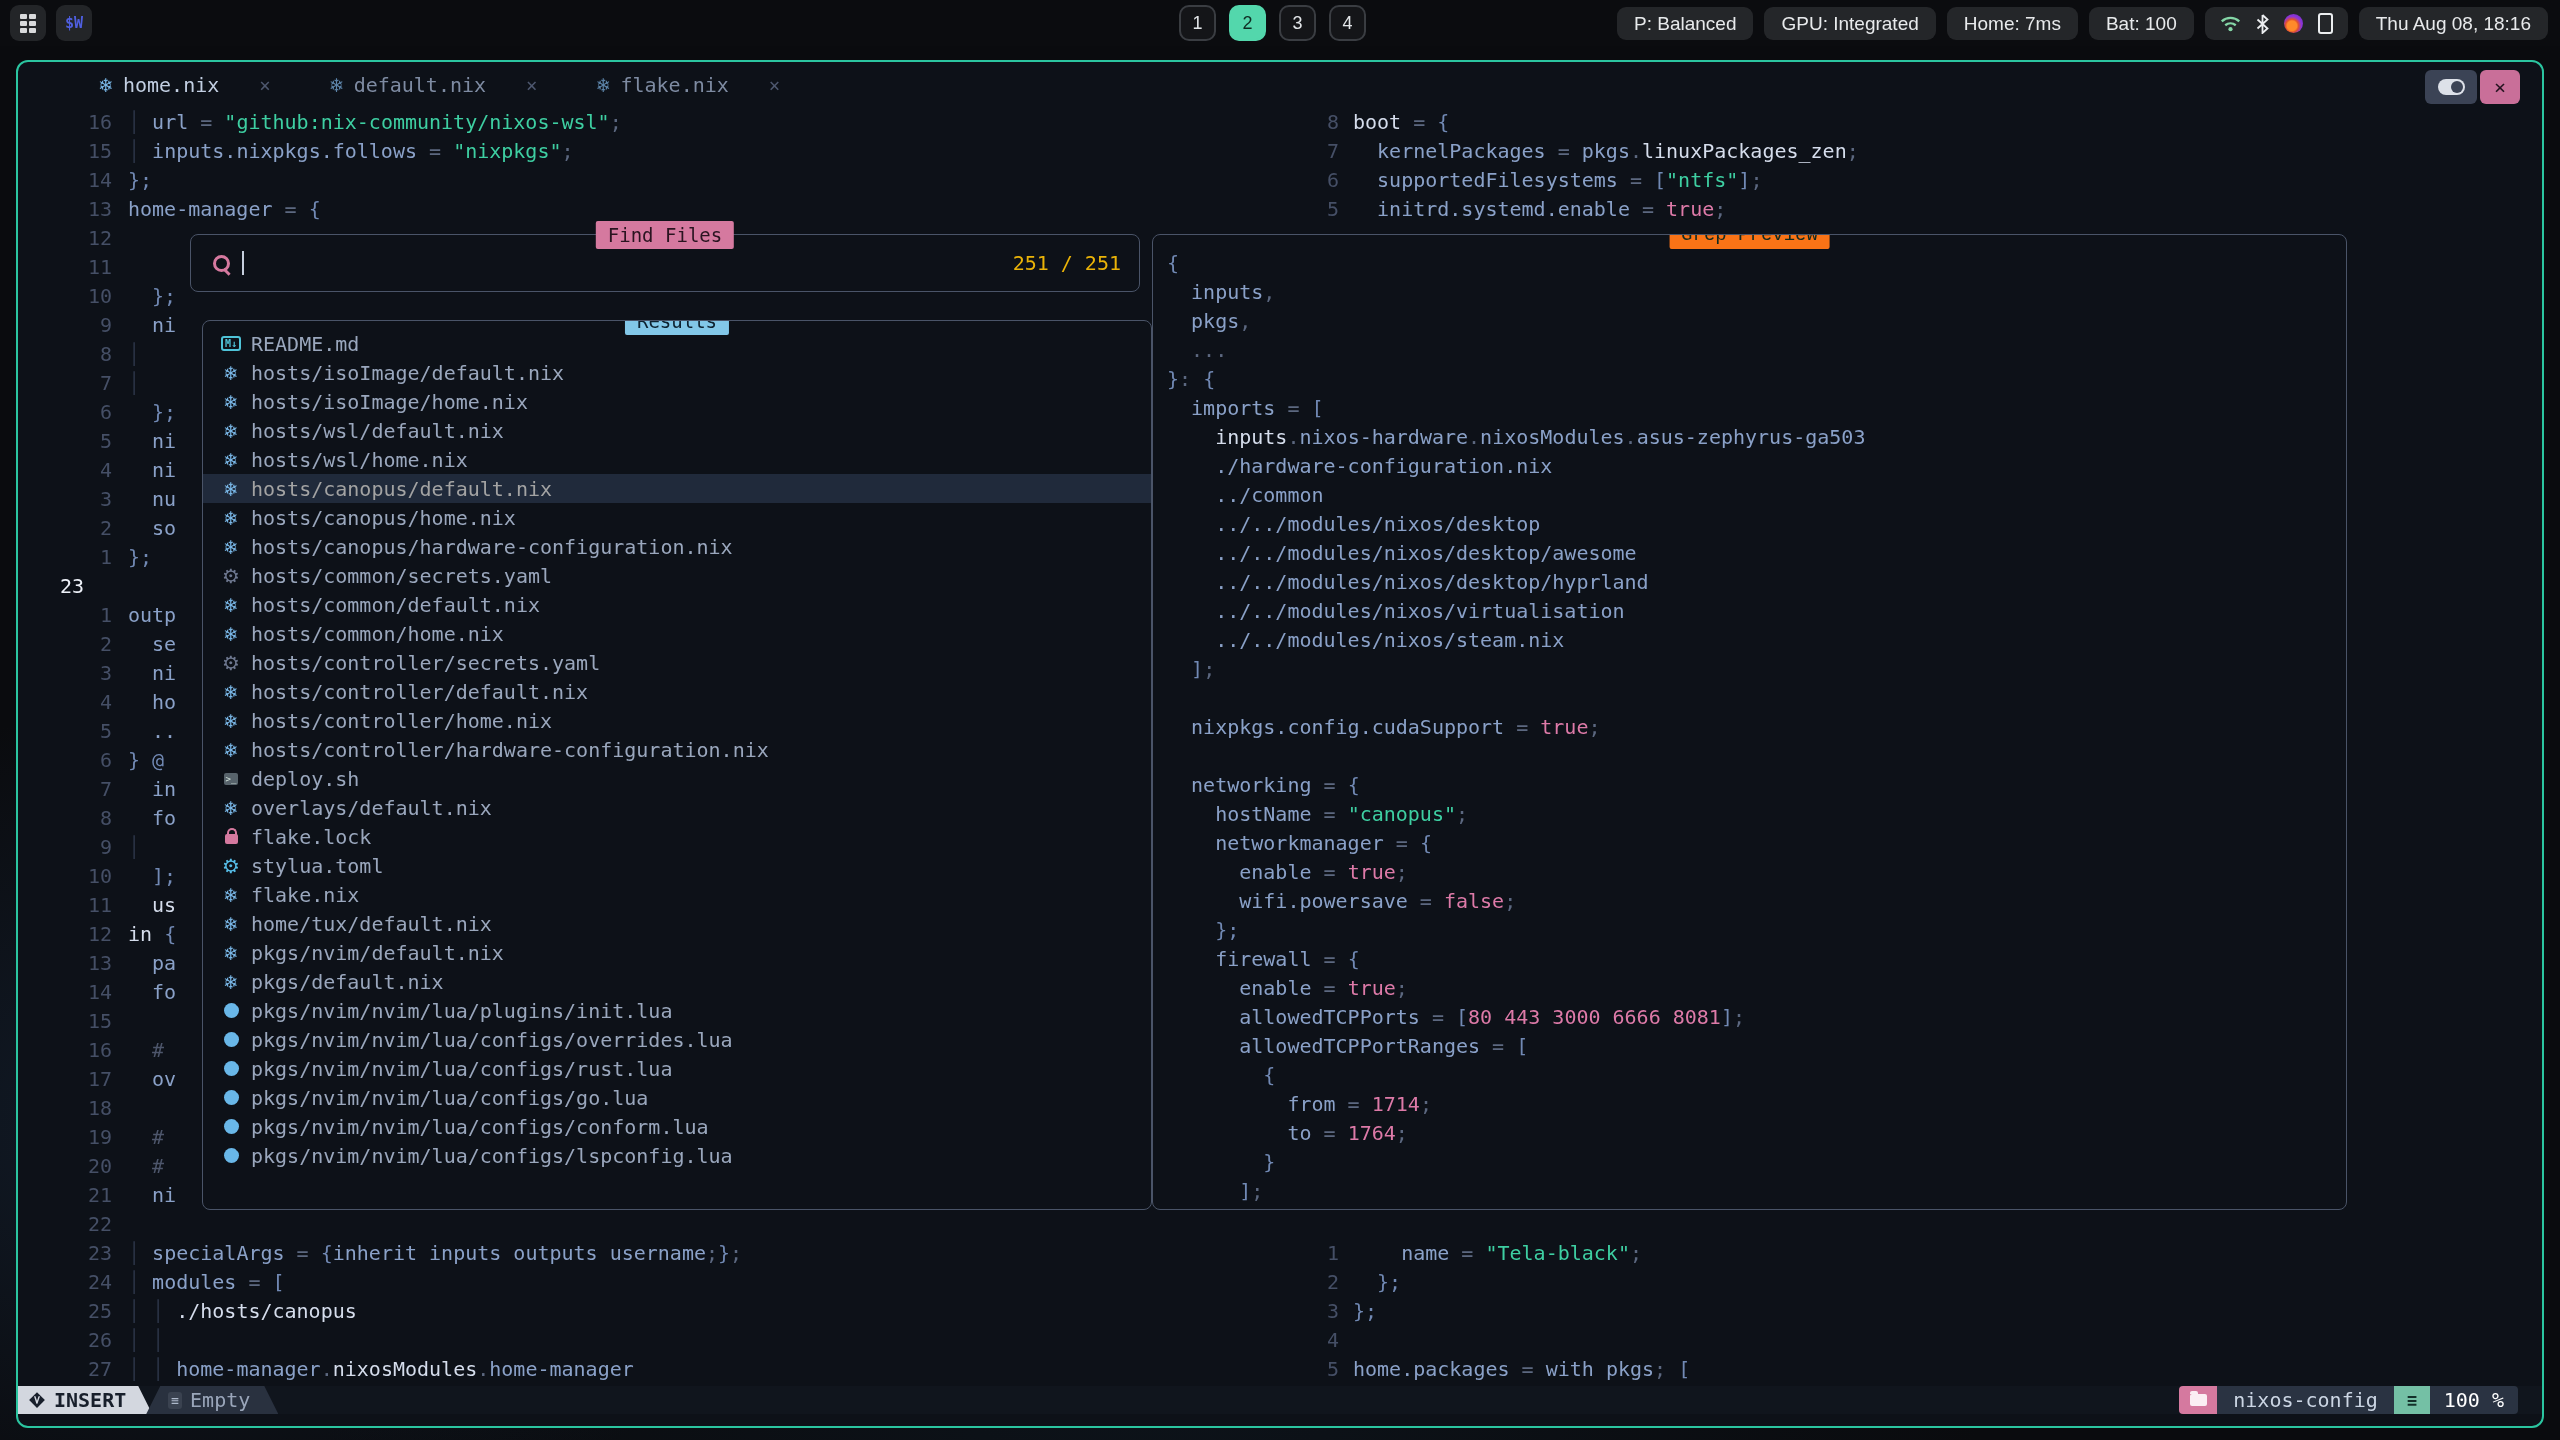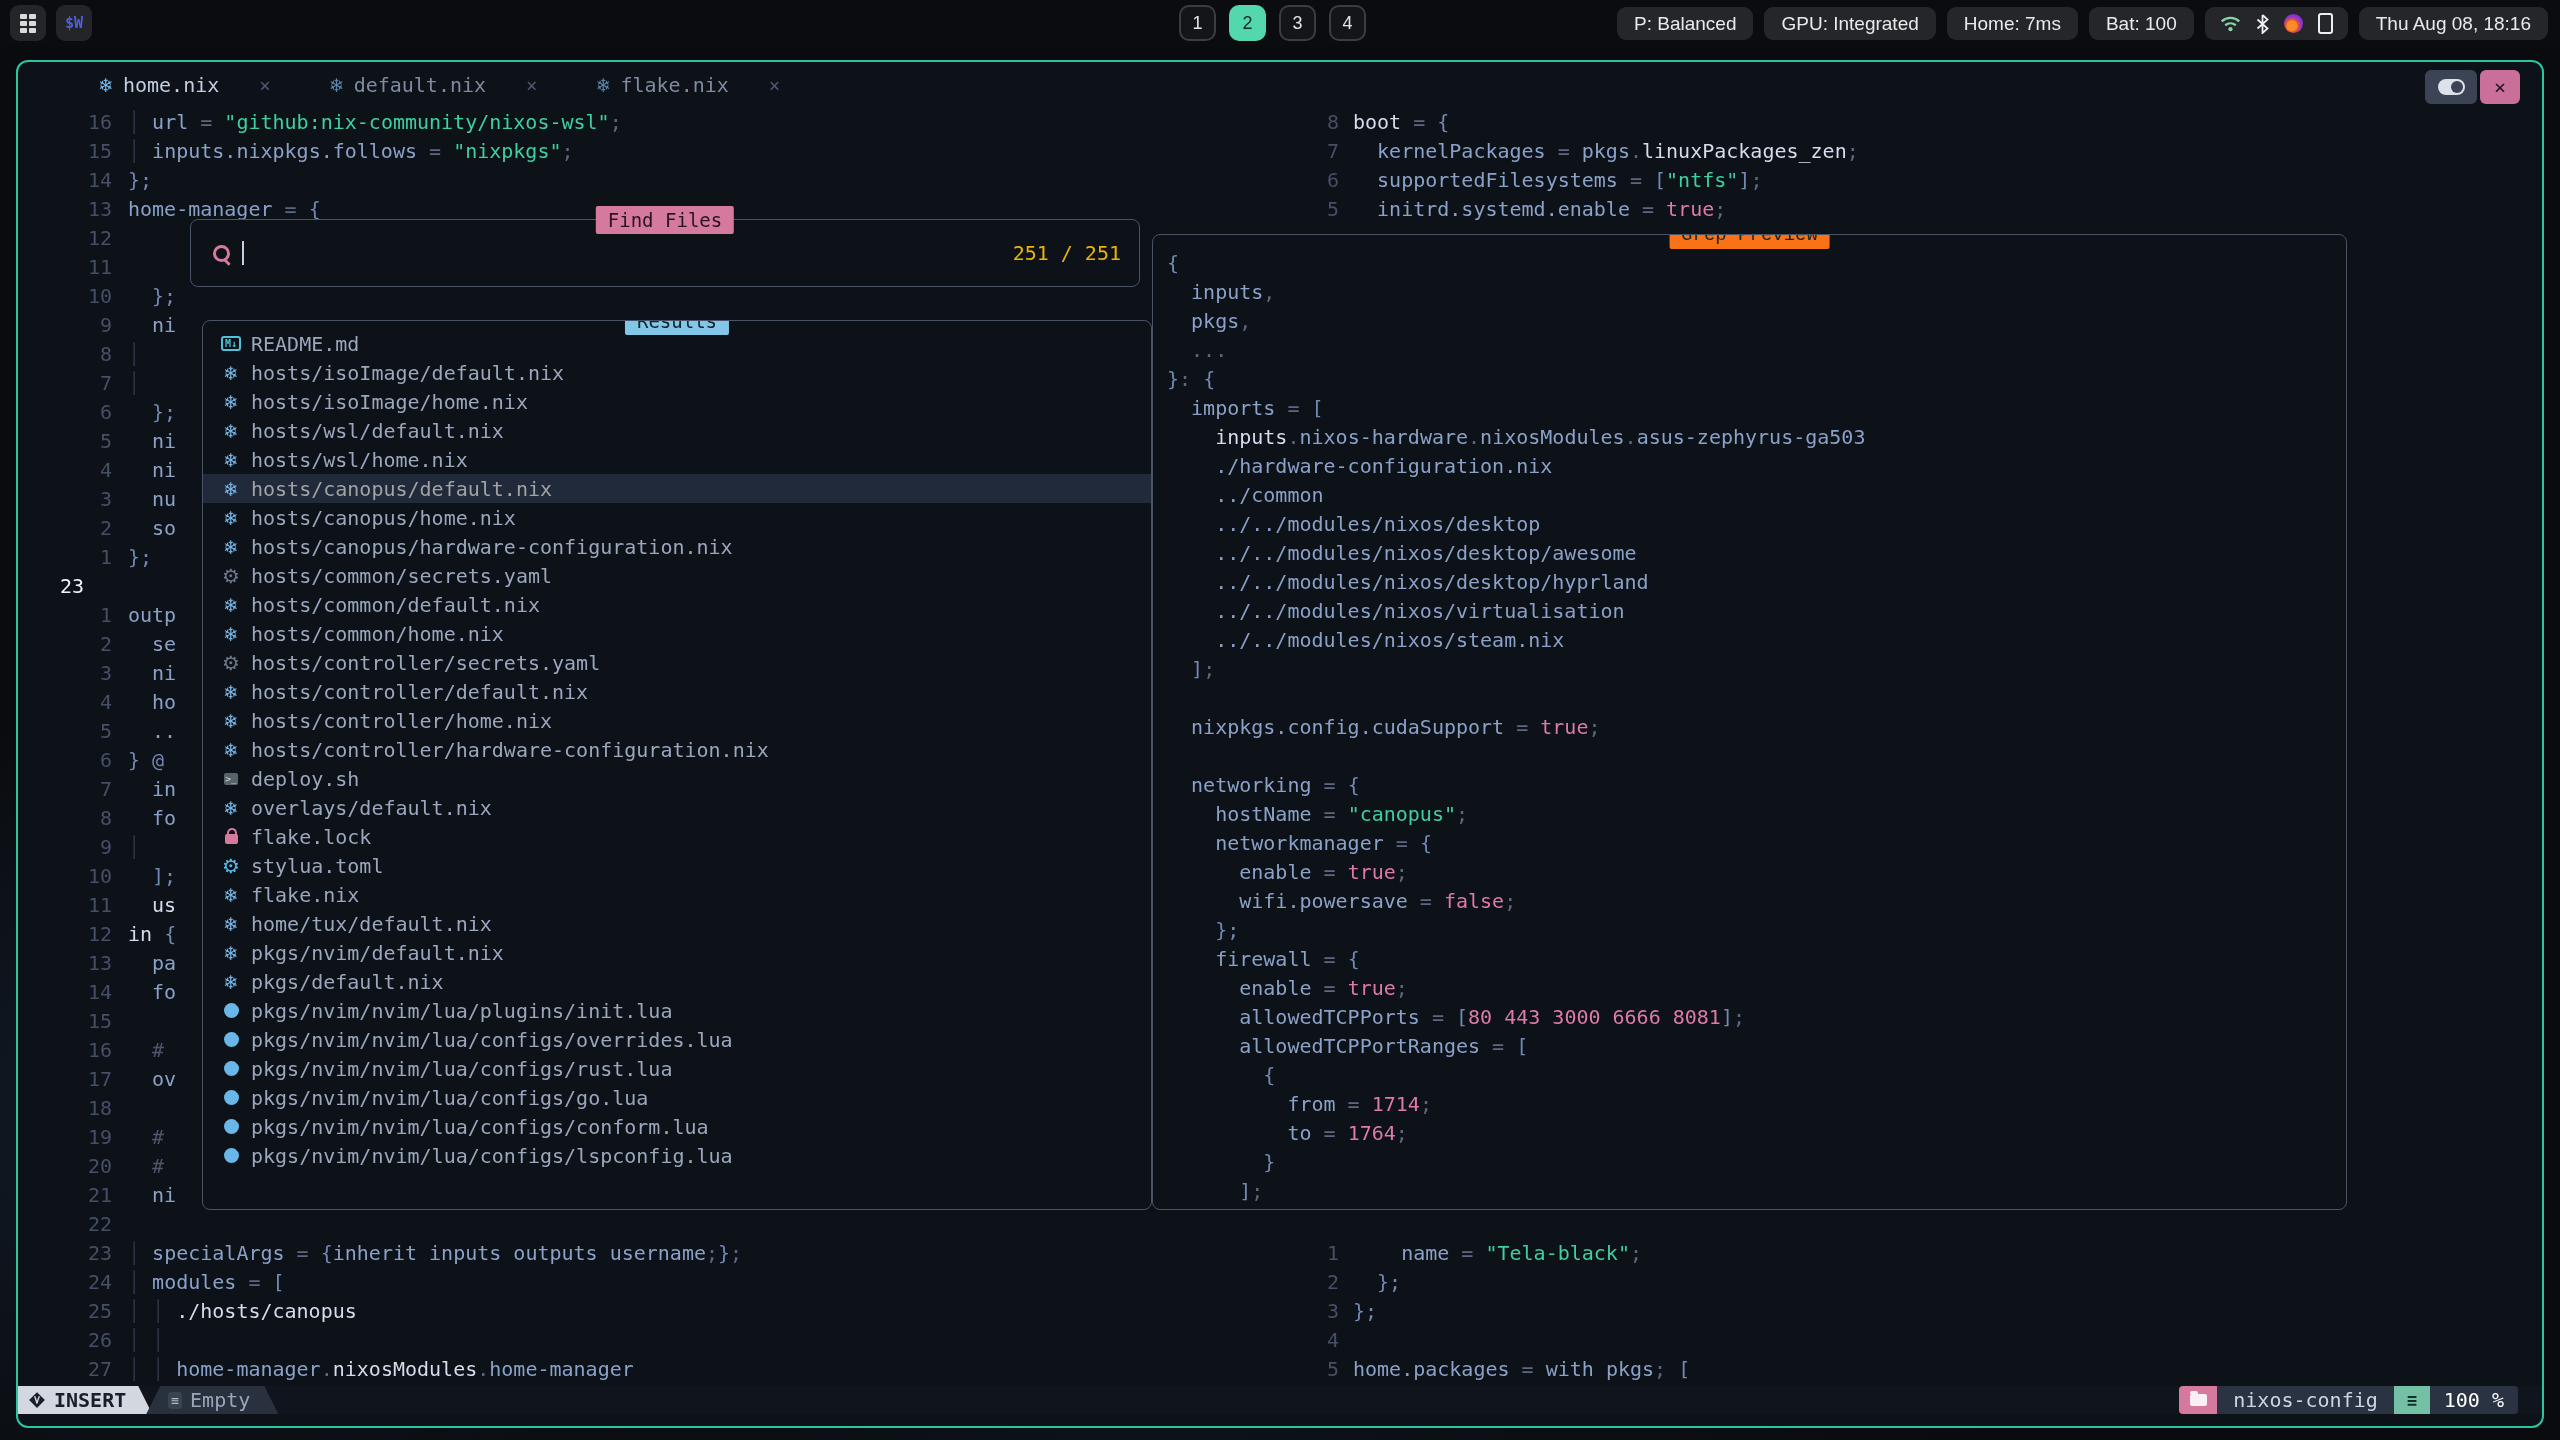--- a/index.html
+++ b/index.html
@@ -54,21 +54,21 @@
   .ln.cur{color:#edf1f8;text-align:left;padding-left:10px;}
   .pane{position:absolute;}
   #pane-left{left:32px;top:46px;width:1240px;}
   #pane-right-top{left:1301px;top:46px;width:1180px;}
   #pane-right-top .ln,#pane-right-bottom .ln{width:20px;padding-right:14px;}
   #pane-right-bottom{left:1301px;top:1177px;width:1180px;}
   .tk-p{color:#8aa1c8}.tk-w{color:#d5ddec}.tk-o{color:#5c6880}.tk-b{color:#7189b4}
   .tk-s{color:#3ecfa2}.tk-k{color:#dd7aa8}.tk-c{color:#4d566b}.tk-g{color:#2b3447}
   
   .popupbox{position:absolute;background:#0d1118;border:1px solid #4a5468;border-radius:8px;box-sizing:border-box;}
-  #searchbox{left:172px;top:157px;width:950px;height:68px;}
+  #searchbox{left:172px;top:172px;width:950px;height:58px;}
   #resultsbox{left:184px;top:258px;width:950px;height:890px;overflow:hidden;}
   #previewbox{left:1134px;top:172px;width:1195px;height:976px;overflow:hidden;}
   .boxlabel{position:absolute;top:-14px;left:50%;transform:translateX(-50%);height:28px;line-height:28px;
     padding:0 12px;font-size:19px;border-radius:2px;white-space:nowrap;}
   .lab-find{background:#d5799f;color:#2a1420;}
   .lab-results{background:#82c7e8;color:#0e2230;}
   .lab-grep{background:#f97316;color:#11291f;font-family:Liberation Mono, monospace;}
   .searchinner{display:flex;align-items:center;height:100%;padding:0 18px 0 22px;}
   .search-glyph{position:relative;width:11px;height:11px;border:3px solid #d5799f;border-radius:50%;flex:none;}
   .search-glyph::after{content:'';position:absolute;left:9px;top:10px;width:8px;height:3px;background:#d5799f;

